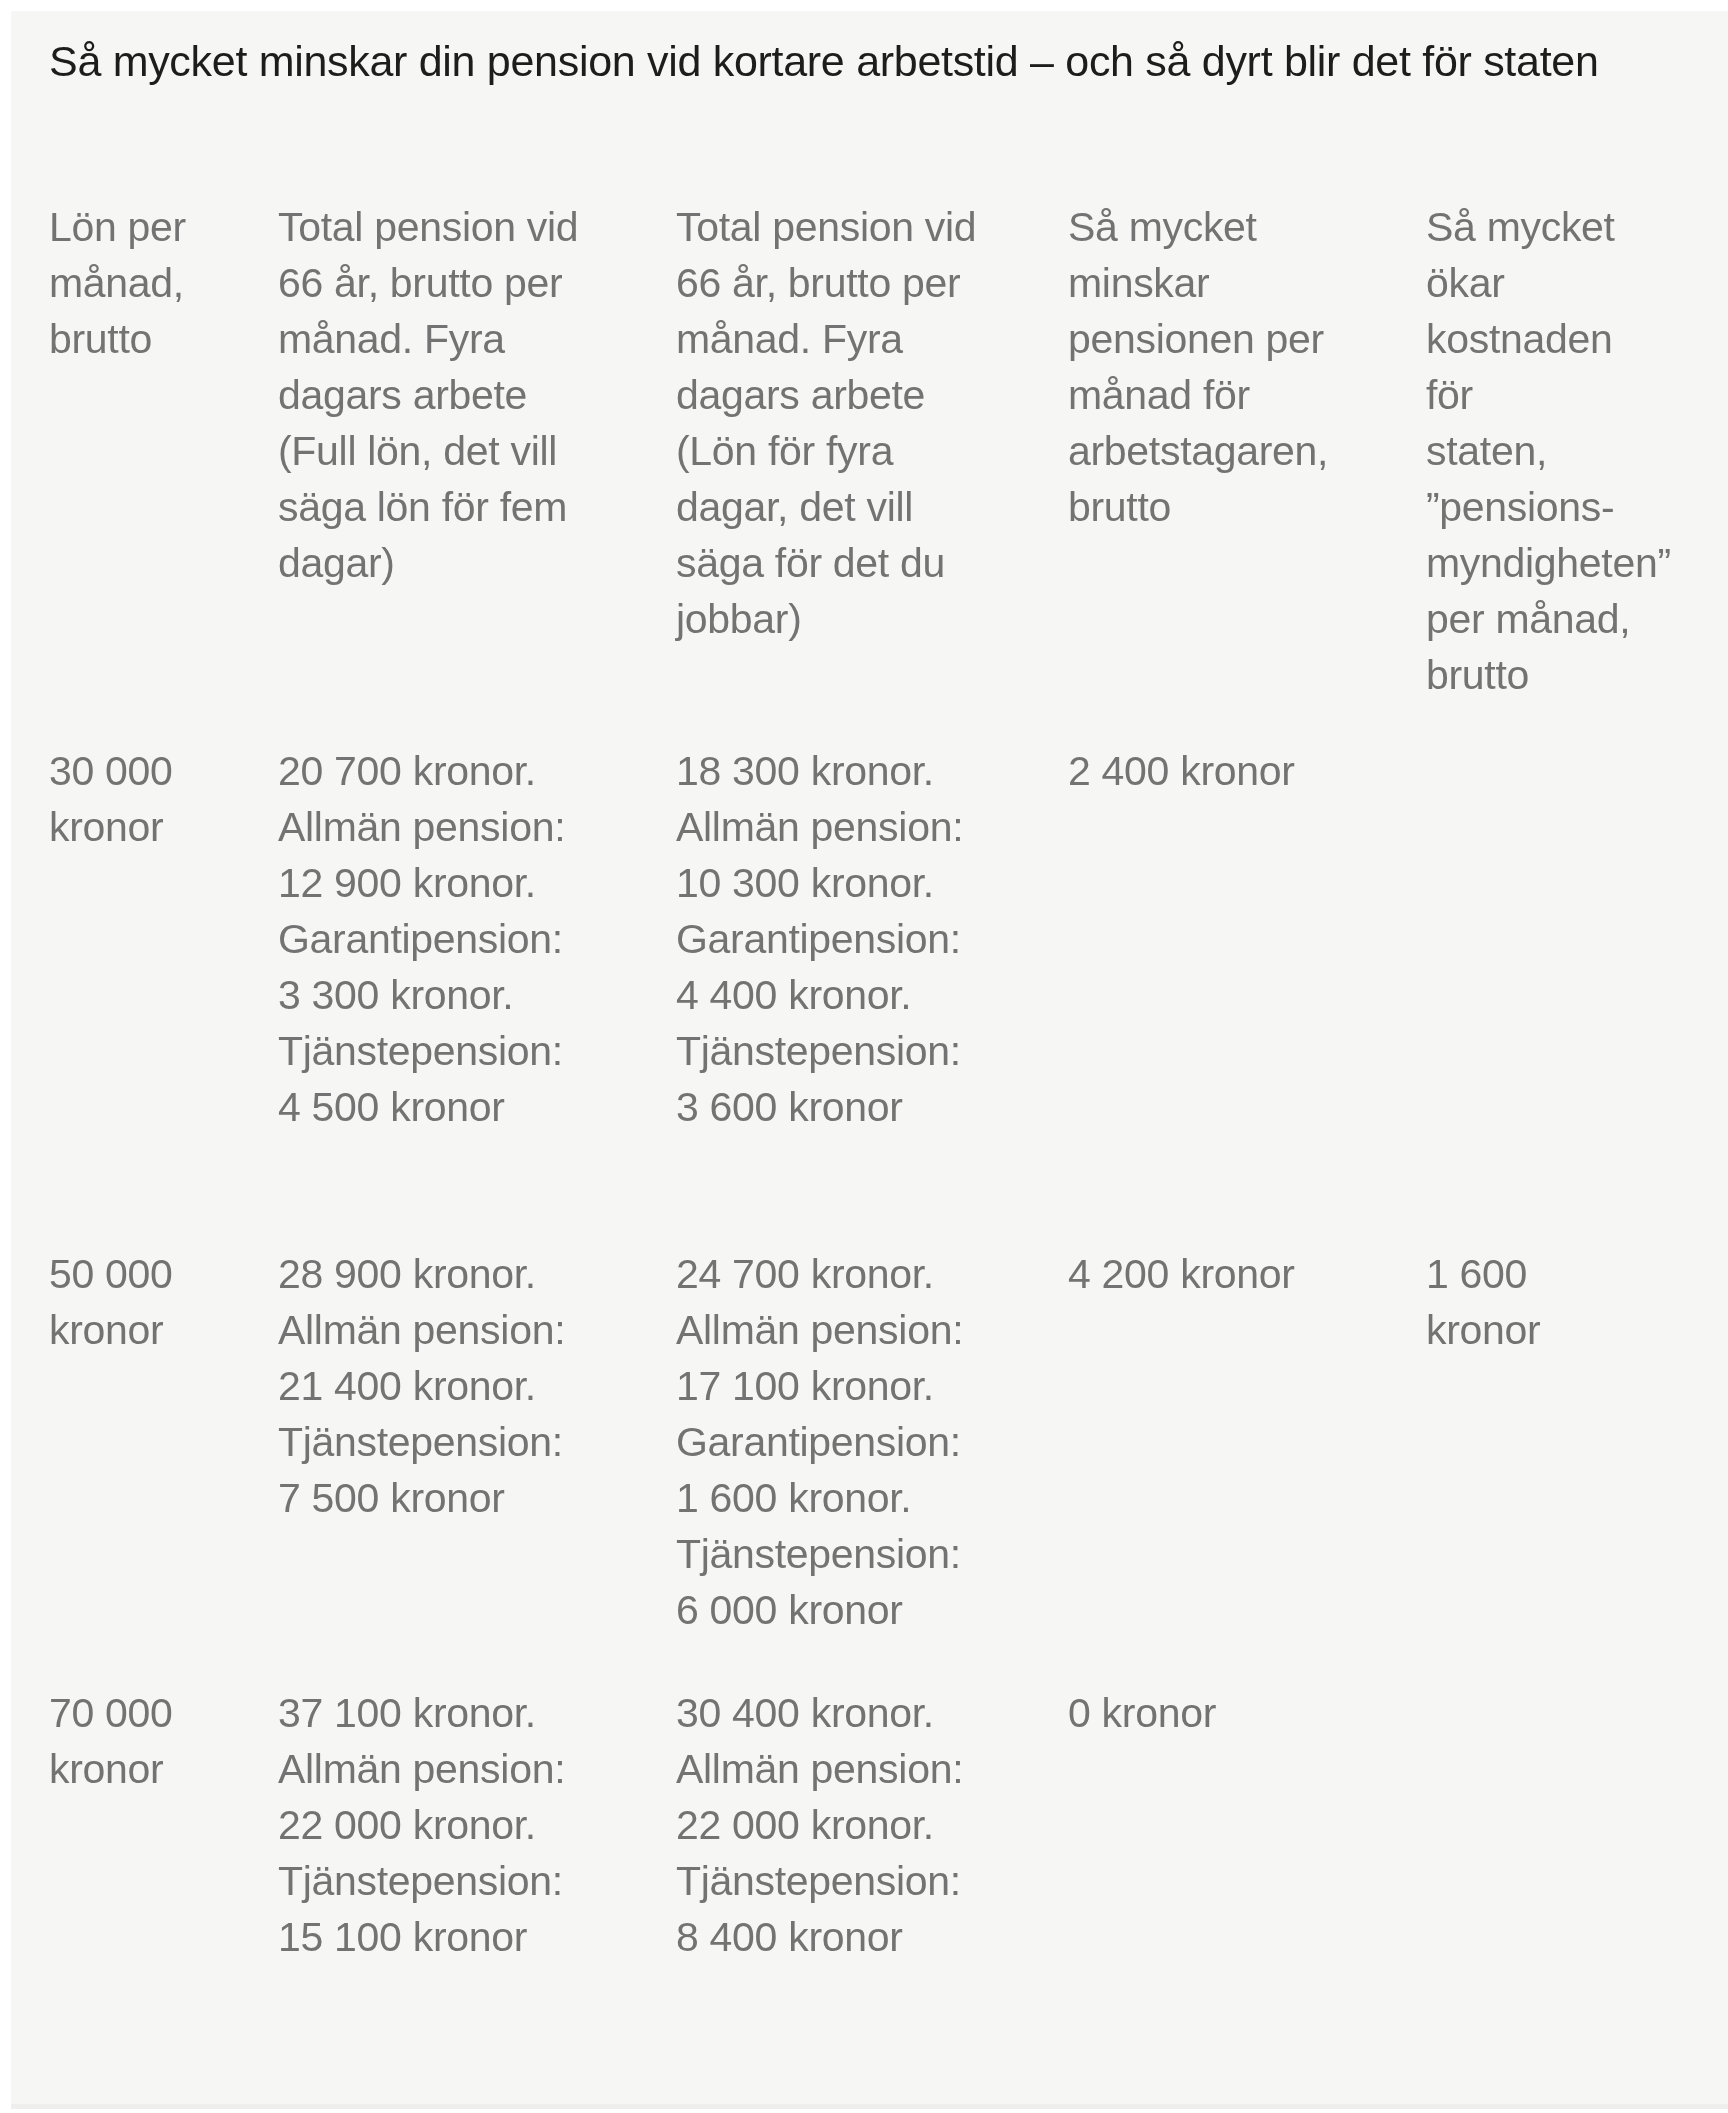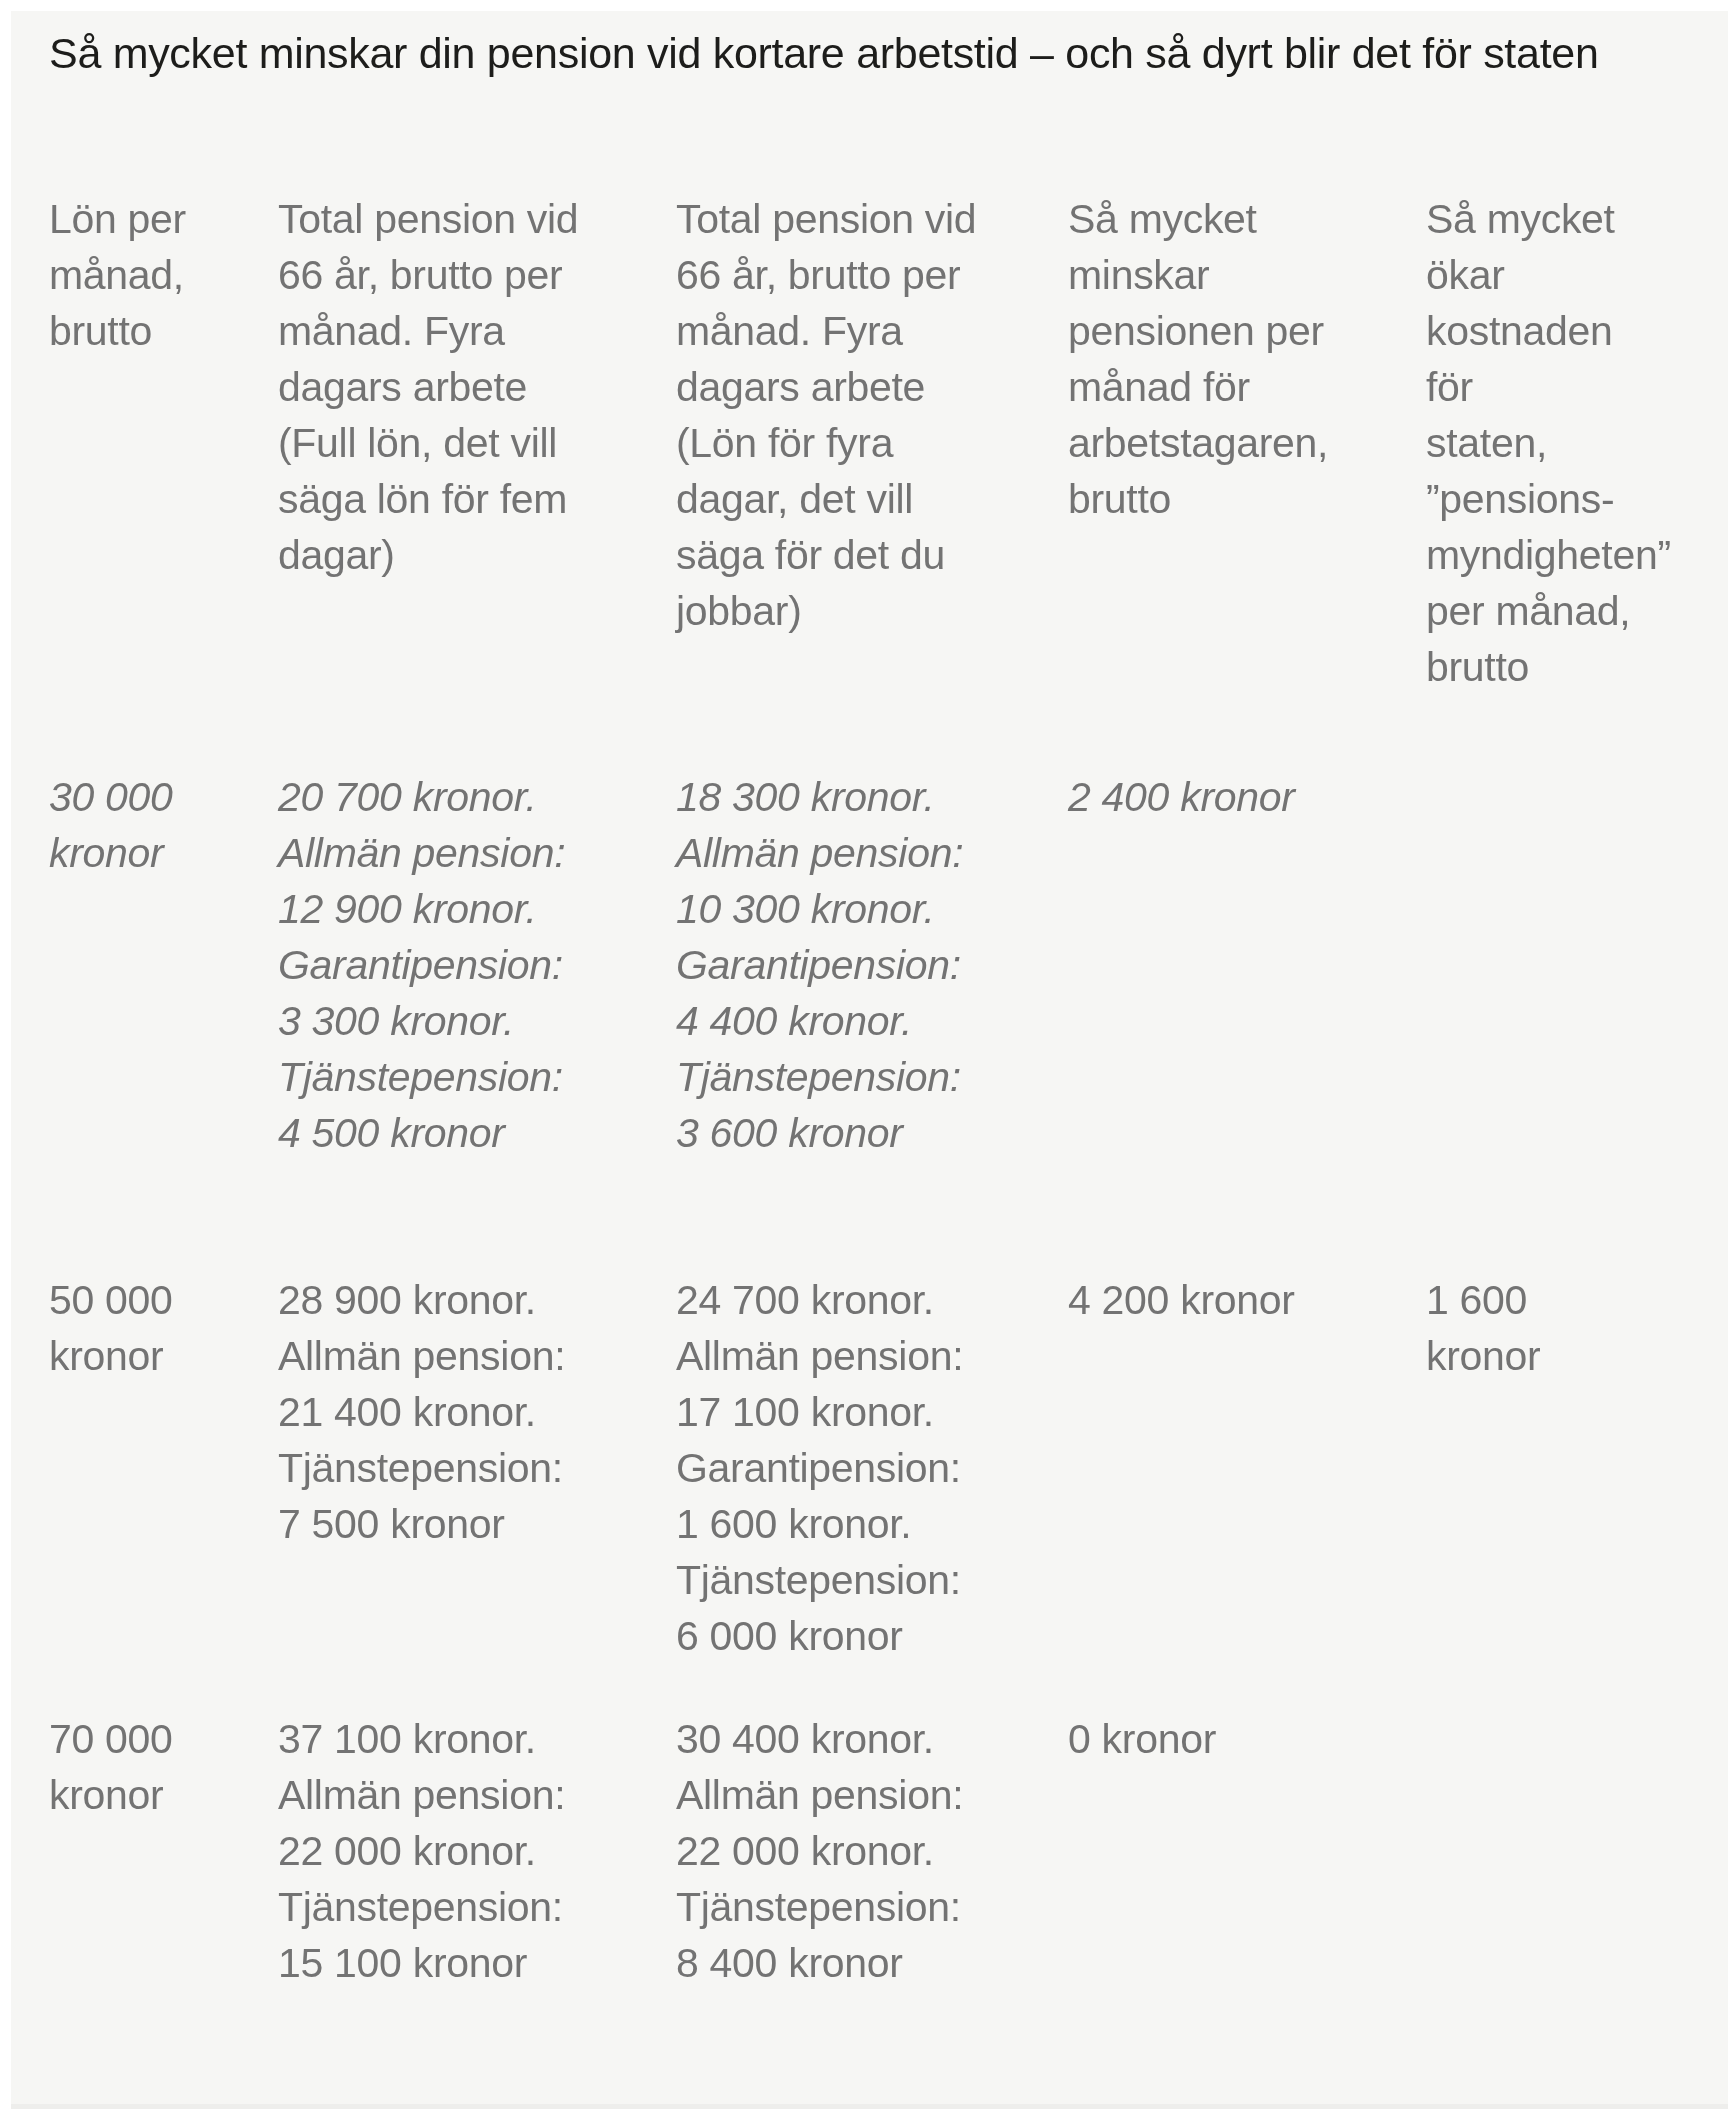--- a/index.html
+++ b/index.html
@@ -24,38 +24,38 @@
     position: absolute;
     left: 0;
     bottom: 0;
     width: 100%;
     height: 4.5px;
     background: #eeeeec;
   }
   .content {
     position: absolute;
     left: 49px;
-    top: 27px;
+    top: 35px;
     width: 1631px;
   }
   .title {
     margin: 0;
     font-size: 43px;
     line-height: 52px;
     font-weight: 400;
     letter-spacing: -0.3px;
     color: #1d1d1b;
   }
   .table { margin-top: 112px; }
   .row {
     display: grid;
     grid-template-columns: 229px 398px 392px 358px 255px;
     align-items: start;
   }
-  .row-1 { margin-top: 74px; font-style: italic; }
+  .row-1 { margin-top: 40px; }
   .row-2 { margin-top: 111px; }
   .row-3 { margin-top: 47px; }
   .cell {
     font-size: 41px;
     line-height: 56px;
     font-weight: 400;
     letter-spacing: -0.3px;
     white-space: pre-line;
     padding-right: 36px;
     color: #737373;

